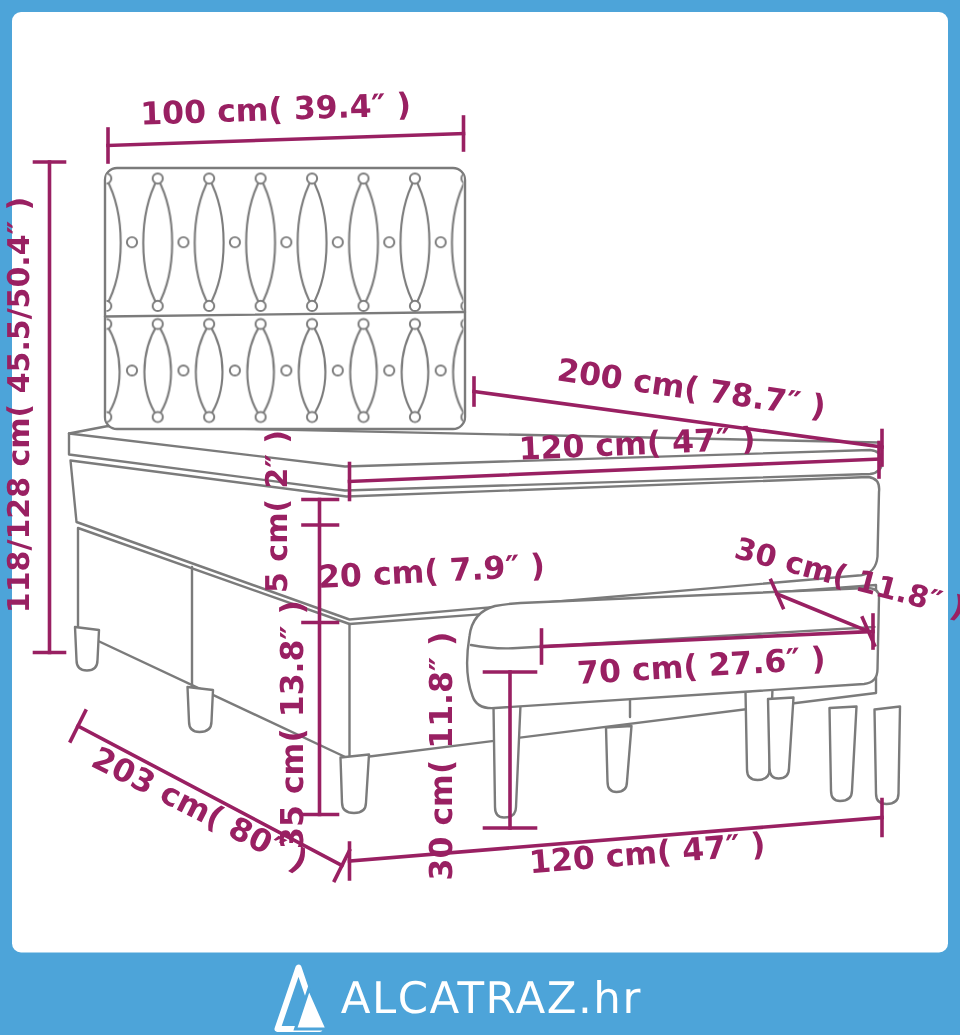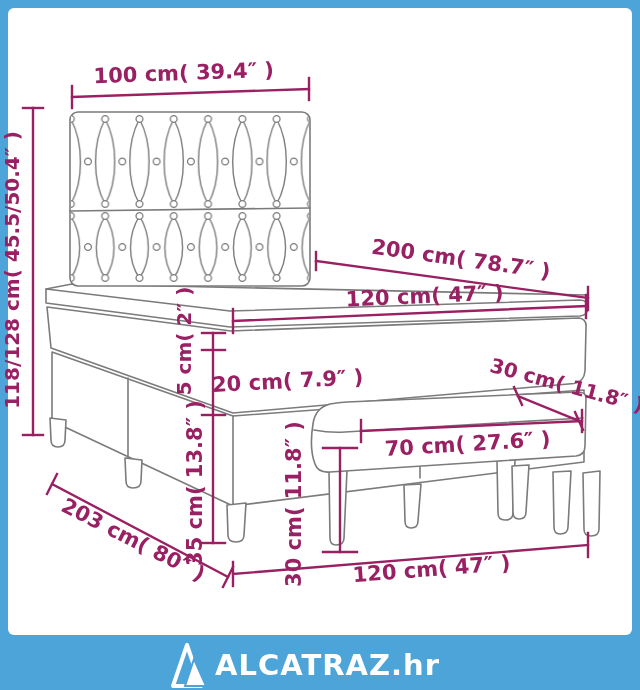--- a/index.html
+++ b/index.html
@@ -12,21 +12,21 @@
     position:absolute;left:8px;top:8px;width:624px;height:627px;
     background:#ffffff;border-radius:6px;
   }
   .diagram-svg{position:absolute;left:0;top:0;}
   .logo-bar{
     position:absolute;left:0;bottom:0;width:640px;height:50px;
     background:#4DA4D9;display:flex;align-items:center;justify-content:center;
   }
   .logo-wrap{display:flex;align-items:center;gap:7px;transform:translateX(-15px);}
   .logo-text{
-    color:#ffffff;font-weight:700;font-size:29px;letter-spacing:1px;
+    color:#ffffff;font-weight:400;font-size:29px;letter-spacing:1px;
     font-family:"DejaVu Sans","Liberation Sans",sans-serif;
   }
   text{
     font-family:"DejaVu Sans","Liberation Sans",sans-serif;
     font-weight:700;fill:#992062;
   }
 </style>
 </head>
 <body>
 

